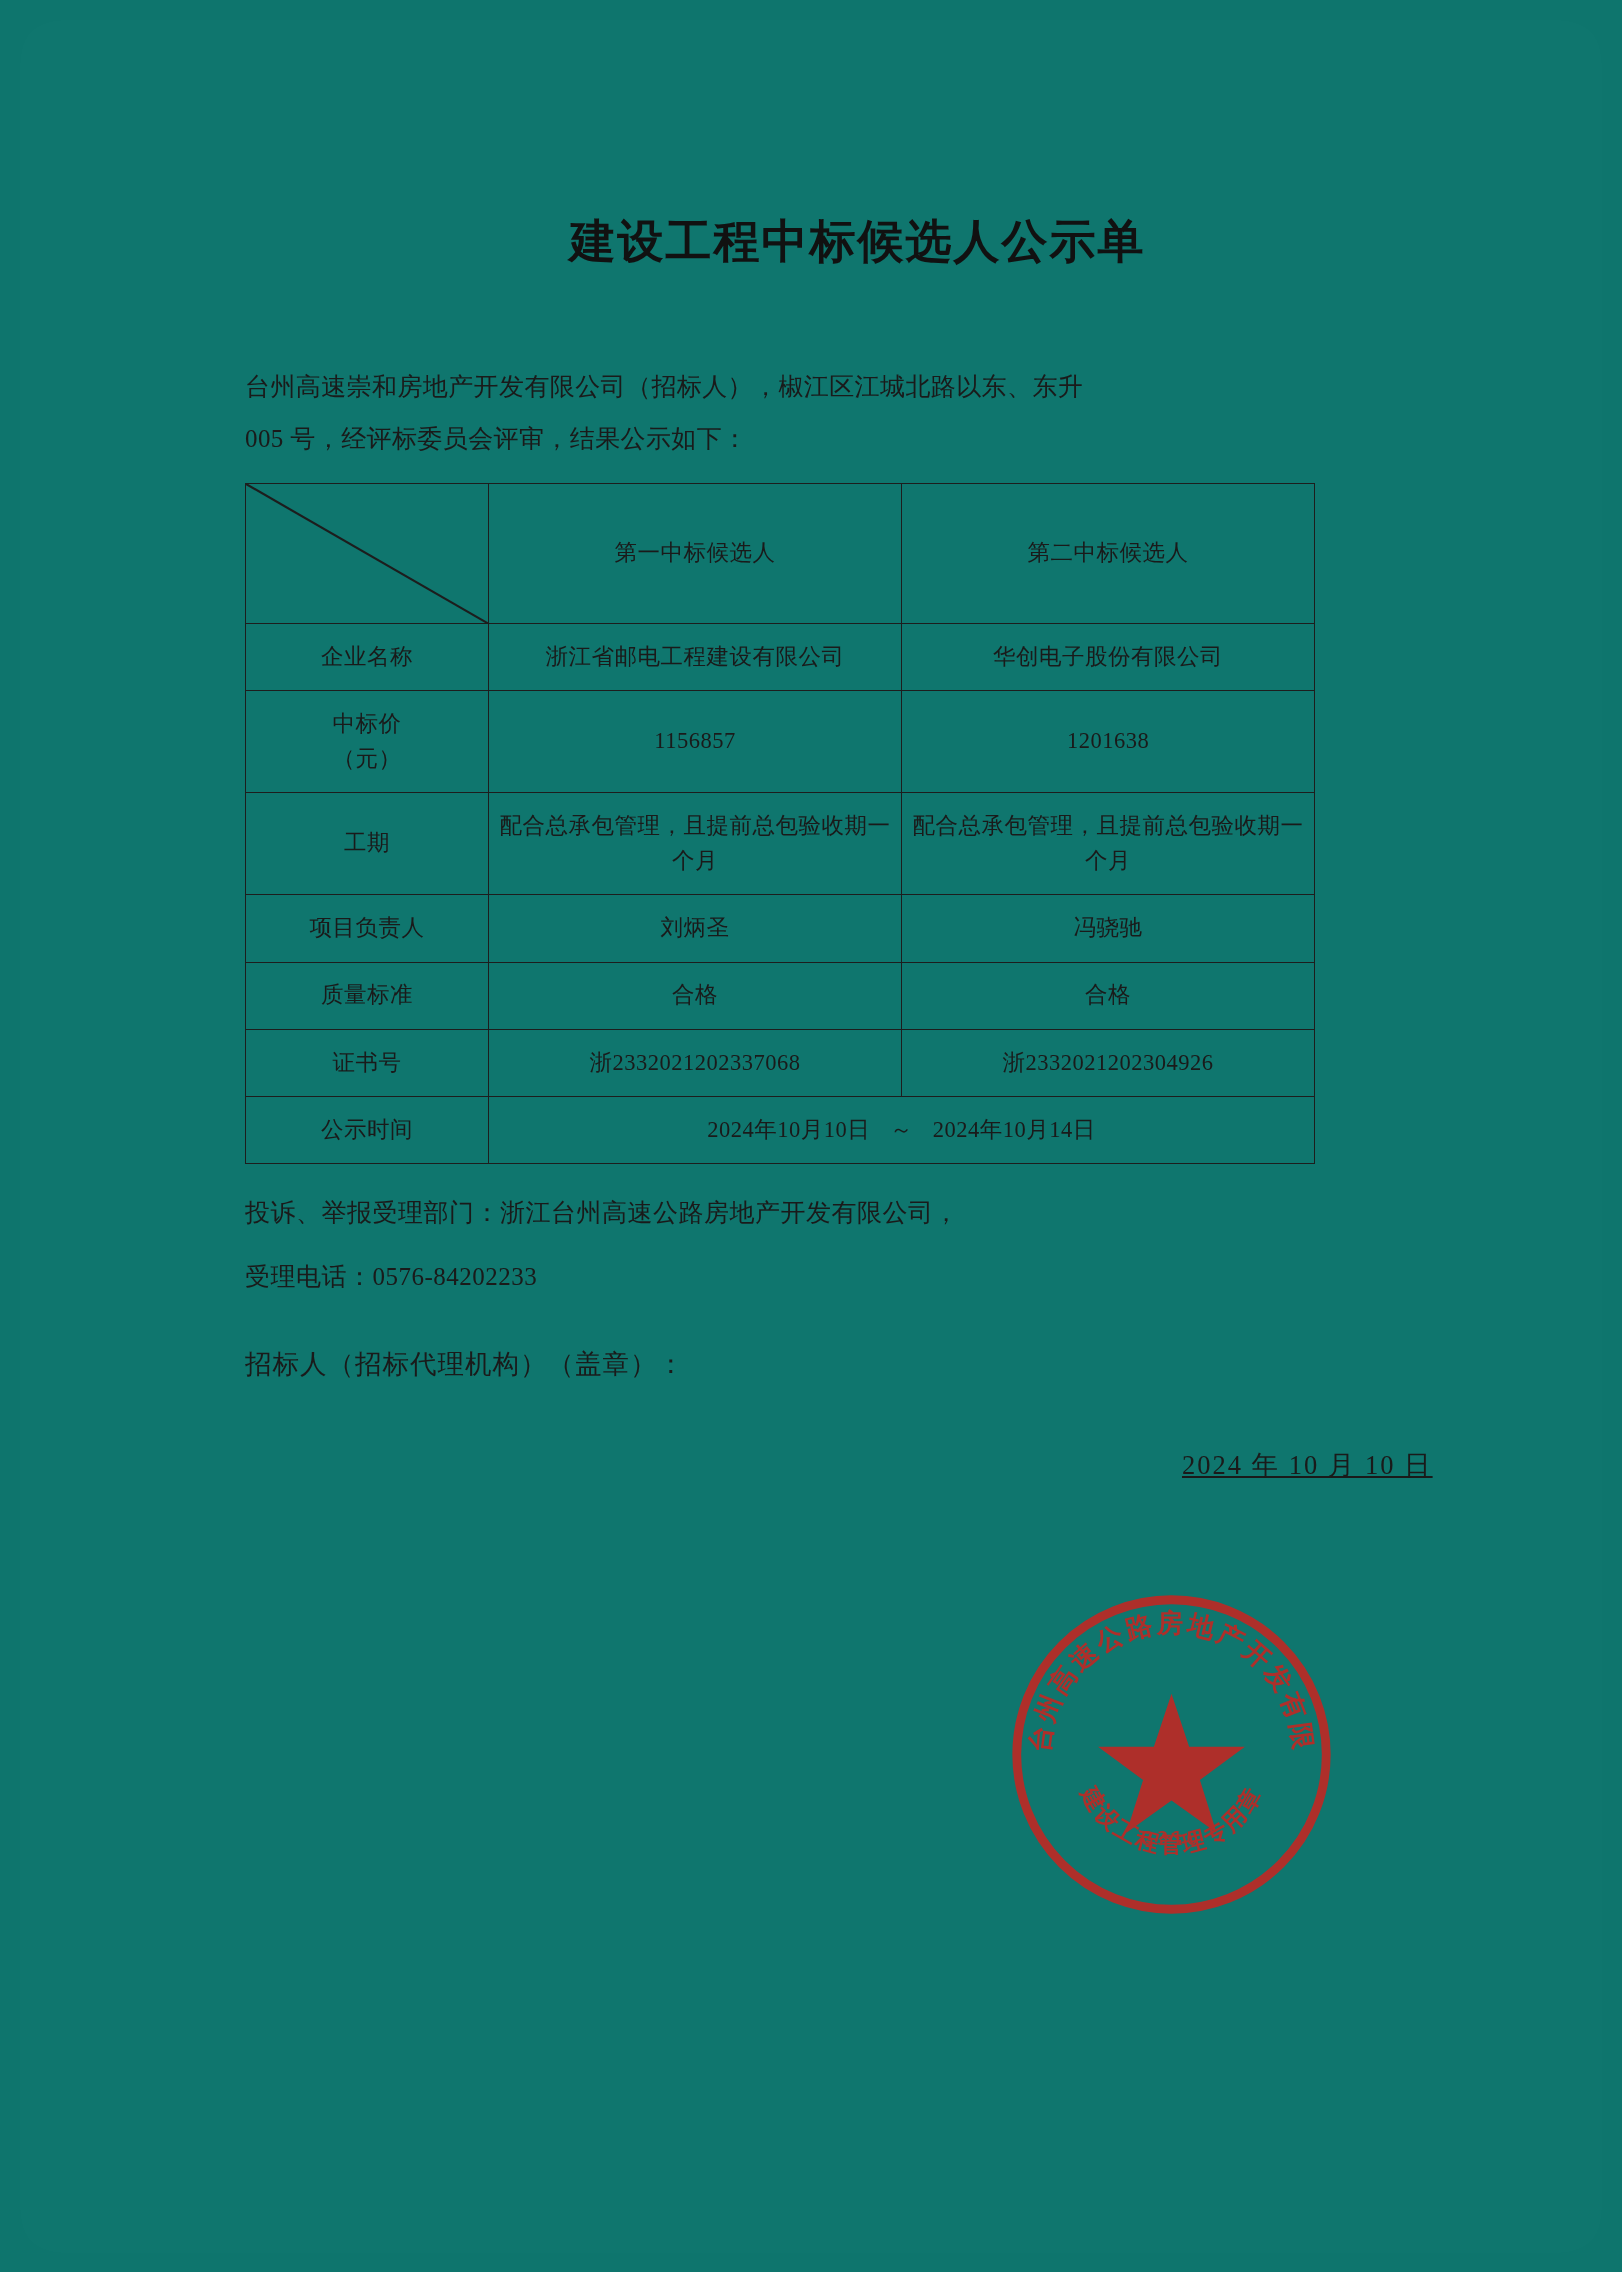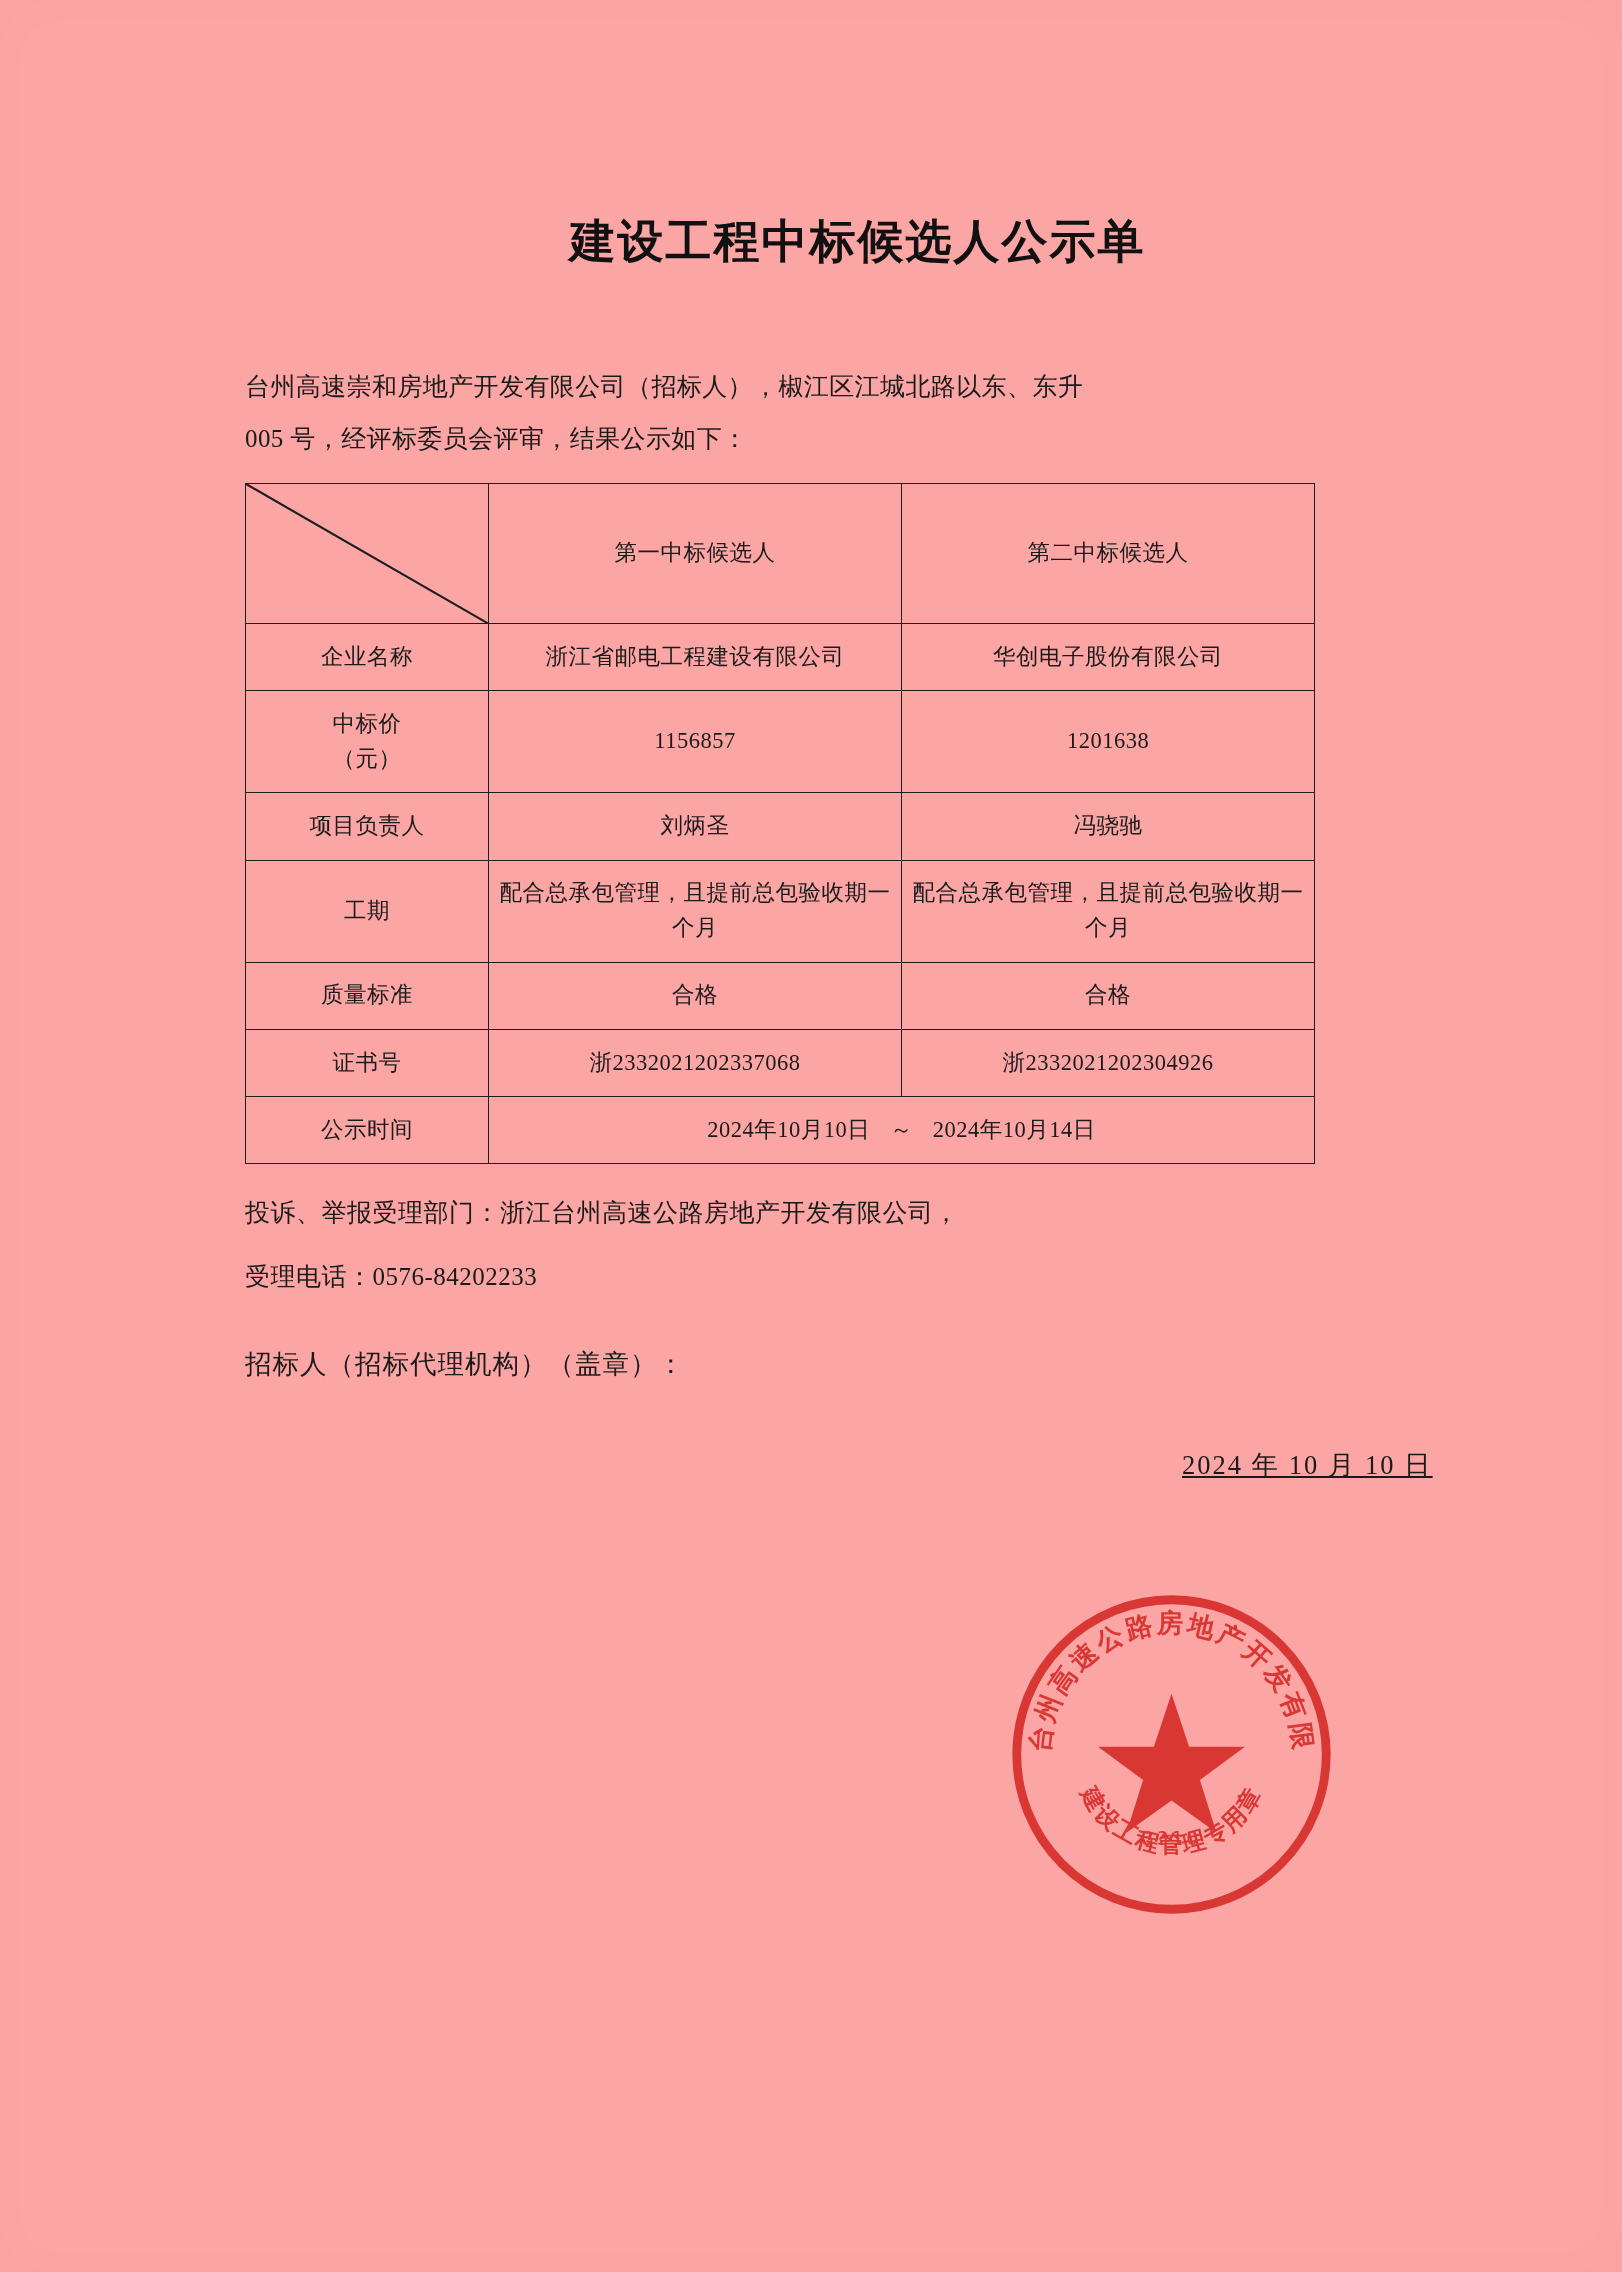--- a/index.html
+++ b/index.html
@@ -11,21 +11,21 @@
     width: 1622px;
     height: 2273px;
     position: relative;
     font-family: "Liberation Serif", "DejaVu Serif", serif;
     color: #1a1a1a;
     overflow: hidden;
   }
   .page {
     position: absolute;
     inset: 0;
-    background: #fca5a5;
+    background: #0f766e;
   }
   
   .page::after {
     content: "";
     position: absolute;
     inset: 0;
     pointer-events: none;
     box-shadow: inset 0 0 59px rgba(0,0,0,0.015);
   }
 
@@ -182,29 +182,29 @@
         <tr>
           <td class="label-cell two-line">
             <div>中标价</div>
             <div>（元）</div>
           </td>
           <td>1156857</td>
           <td>1201638</td>
         </tr>
 
         <tr>
+          <td class="label-cell">工期</td>
+          <td class="two-line">配合总承包管理，且提前总包验收期一个月</td>
+          <td class="two-line">配合总承包管理，且提前总包验收期一个月</td>
+        </tr>
+
+        <tr>
           <td class="label-cell">项目负责人</td>
           <td>刘炳圣</td>
           <td>冯骁驰</td>
-        </tr>
-
-        <tr>
-          <td class="label-cell">工期</td>
-          <td class="two-line">配合总承包管理，且提前总包验收期一个月</td>
-          <td class="two-line">配合总承包管理，且提前总包验收期一个月</td>
         </tr>
 
         <tr>
           <td class="label-cell">质量标准</td>
           <td>合格</td>
           <td>合格</td>
         </tr>
 
         <tr>
           <td class="label-cell">证书号</td>

